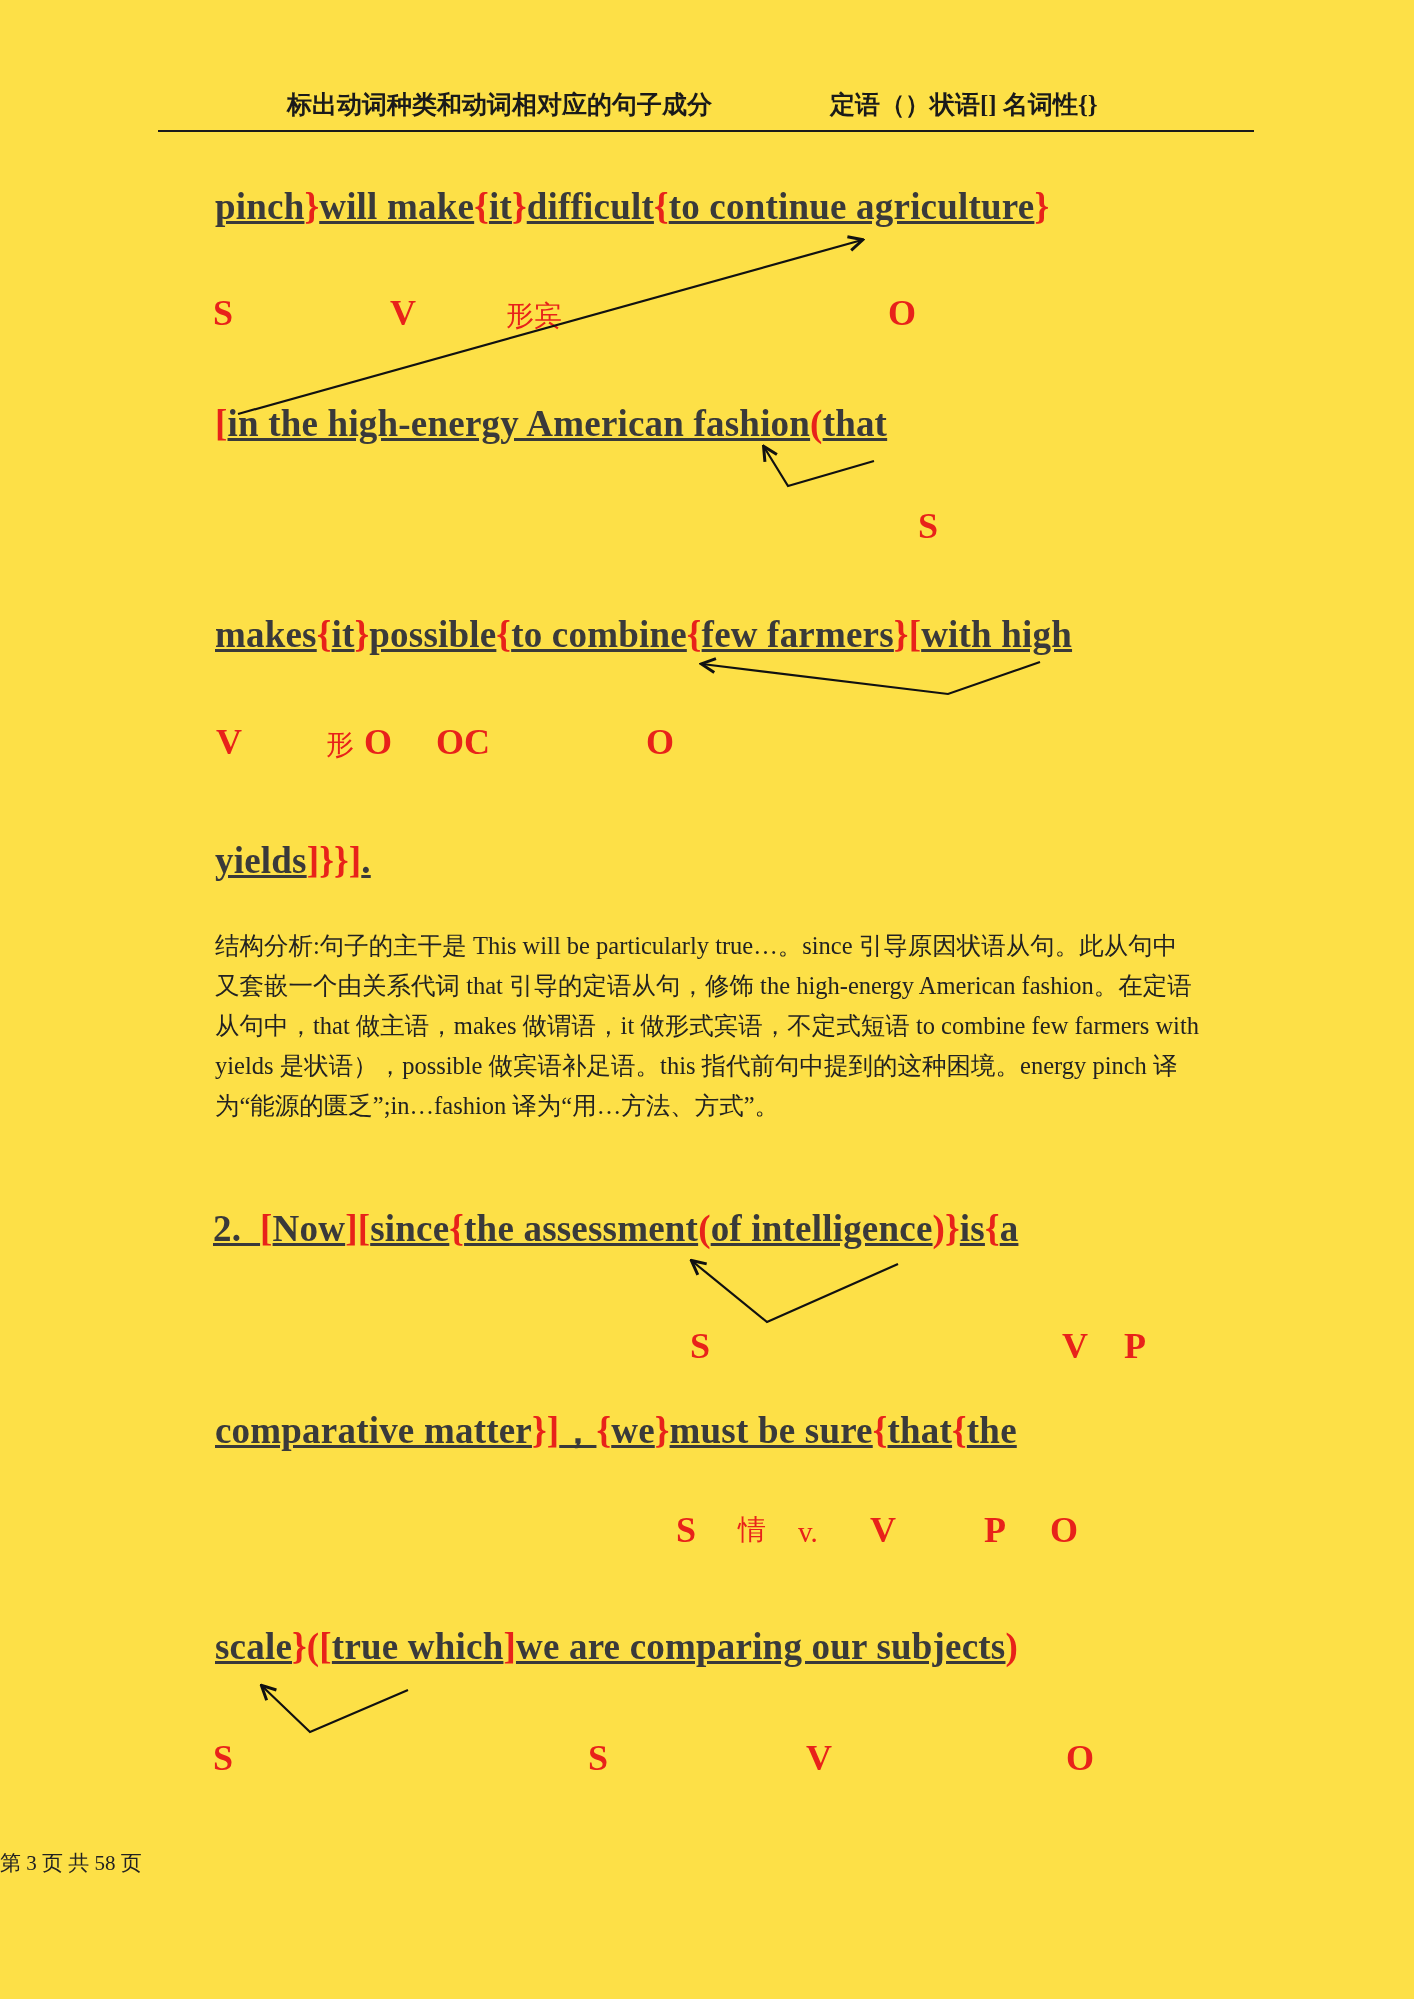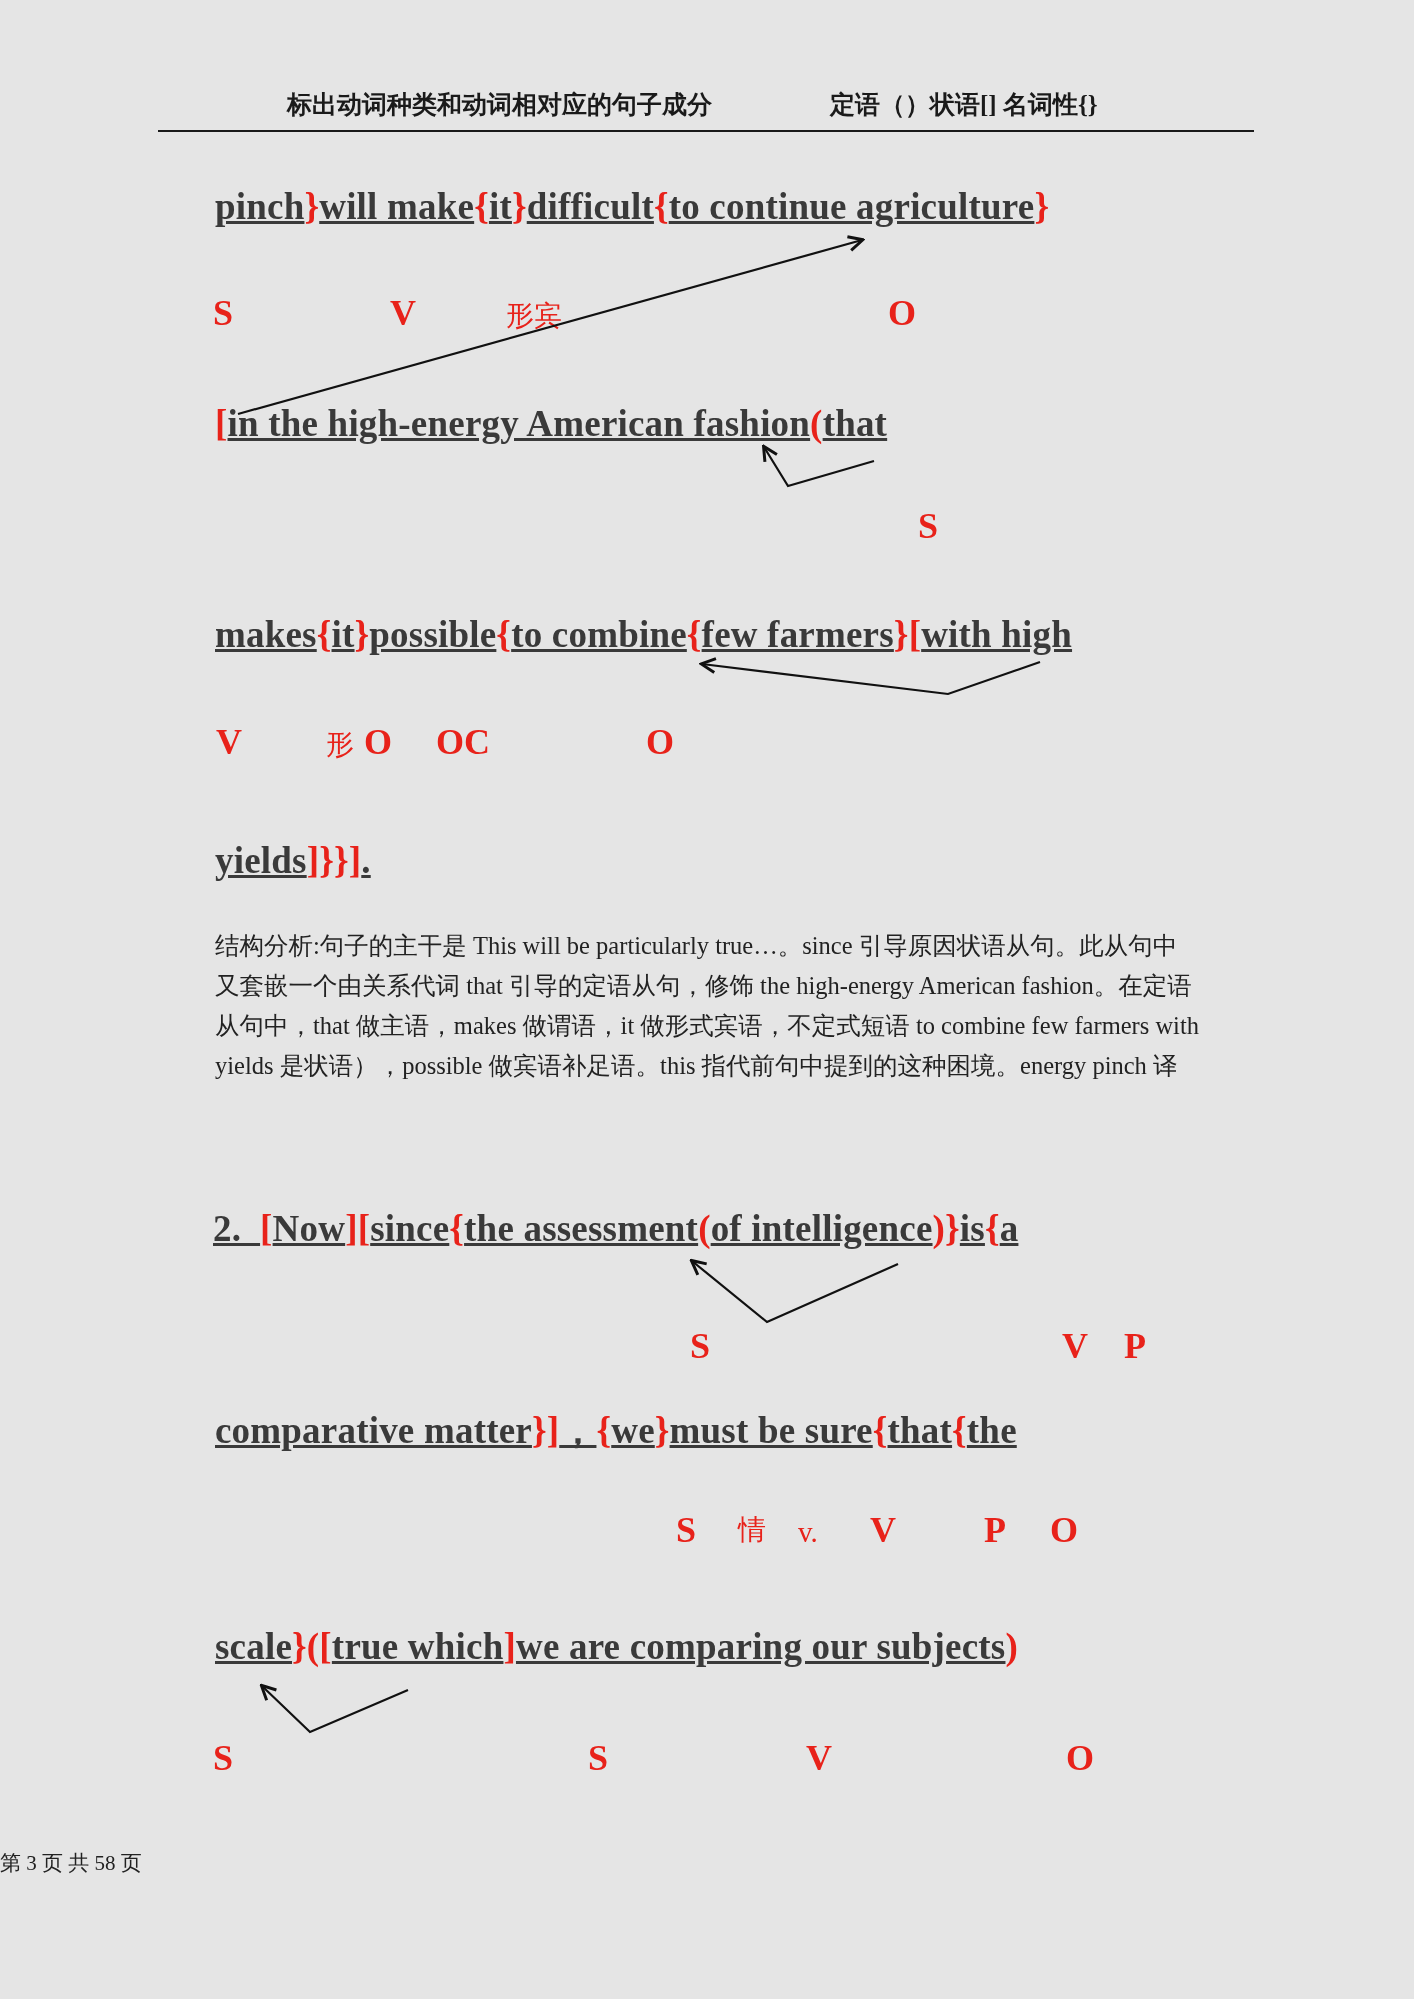--- a/index.html
+++ b/index.html
@@ -3,21 +3,21 @@
 <meta charset="utf-8">
 <style>
   :root{
     --red:#e8221a;
     --ink:#3a3a3a;
   }
   html,body{margin:0;padding:0;background:#fff;}
   #page{
     position:relative;
     width:1414px;height:1999px;
-    background:#e5e5e5;
+    background:#fde047;
     overflow:hidden;
     font-family:"Liberation Serif","DejaVu Serif",serif;
   }
   .hdr{
     position:absolute;top:90px;
     font:bold 25px/1.2 "Liberation Serif","DejaVu Serif",serif;
     color:#1a1a1a;white-space:pre;
   }
   .hdr-rule{
     position:absolute;left:158px;top:130px;width:1096px;height:2px;
@@ -92,20 +92,21 @@
   <span class="lbl" style="left:436px;top:724px">OC</span>
   <span class="lbl" style="left:646px;top:724px">O</span>
 
   <div class="bigline" style="left:215px;top:840px"><span class="seg-black">yields</span><span class="seg-red">]}}]</span><span class="seg-black">.</span></div>
 
   <div class="analysis">
     <div>结构分析:句子的主干是 This will be particularly true…。since 引导原因状语从句。此从句中</div>
     <div>又套嵌一个由关系代词 that 引导的定语从句，修饰 the high-energy American fashion。在定语</div>
     <div>从句中，that 做主语，makes 做谓语，it 做形式宾语，不定式短语 to combine few farmers with</div>
     <div>yields 是状语），possible 做宾语补足语。this 指代前句中提到的这种困境。energy pinch 译</div>
+    <div>为“能源的匮乏”;in…fashion 译为“用…方法、方式”。</div>
   </div>
 
   <div class="bigline" style="left:213px;top:1208px"><span class="seg-black">2.  </span><span class="seg-red">[</span><span class="seg-black">Now</span><span class="seg-red">][</span><span class="seg-black">since</span><span class="seg-red">{</span><span class="seg-black">the assessment</span><span class="seg-red">(</span><span class="seg-black">of intelligence</span><span class="seg-red">)}</span><span class="seg-black">is</span><span class="seg-red">{</span><span class="seg-black">a</span></div>
 
   <span class="lbl" style="left:690px;top:1328px">S</span>
   <span class="lbl" style="left:1062px;top:1328px">V</span>
   <span class="lbl" style="left:1124px;top:1328px">P</span>
 
   <div class="bigline" style="left:215px;top:1410px"><span class="seg-black">comparative matter</span><span class="seg-red">}]</span><span class="seg-black">，</span><span class="seg-red">{</span><span class="seg-black">we</span><span class="seg-red">}</span><span class="seg-black">must be sure</span><span class="seg-red">{</span><span class="seg-black">that</span><span class="seg-red">{</span><span class="seg-black">the</span></div>
 

